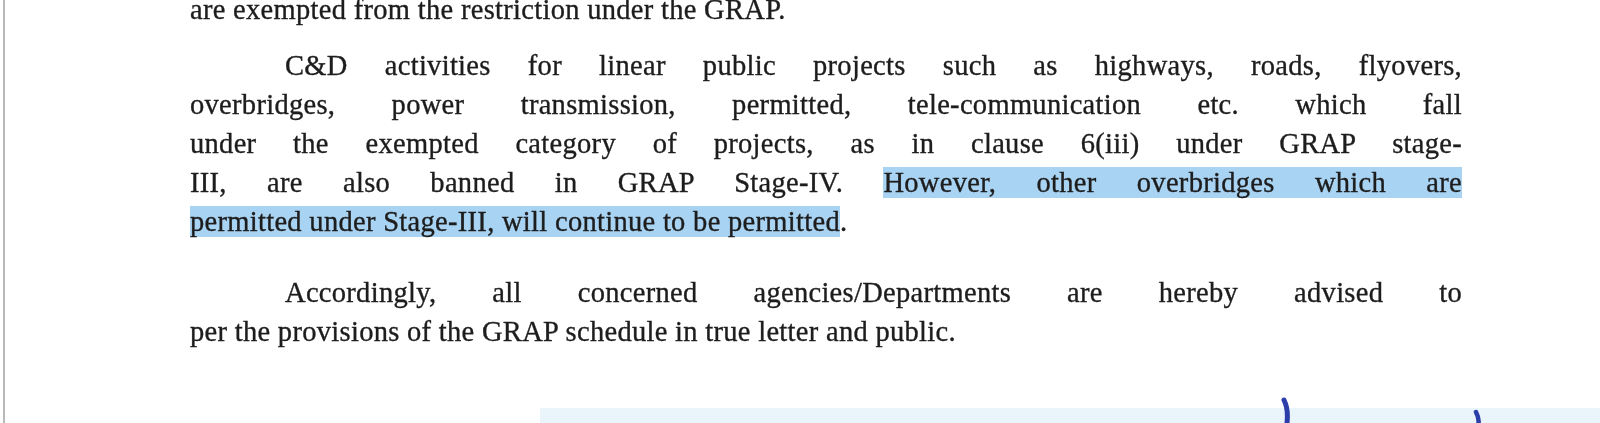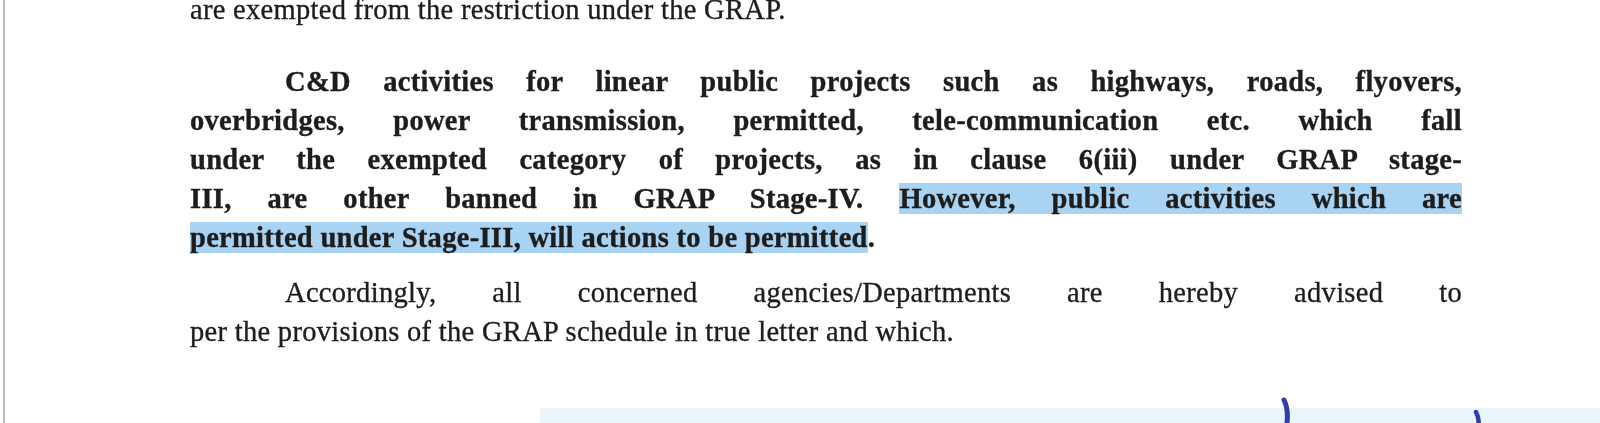--- a/index.html
+++ b/index.html
@@ -34,21 +34,21 @@
     font-size: 28.5px;
     line-height: 39px;
     letter-spacing: 0.3px;
     -webkit-text-stroke: 0.35px var(--text, #1d1d1d);
   }
   .top-line {
     top: -10px;
     text-align: left;
     white-space: nowrap;
   }
-  .para-1 { top: 62px; font-weight: bold; }
+  .para-1 { top: 46px; }
   .para-2 { top: 273px; }
   .line {
     text-align: justify;
     text-align-last: justify;
   }
   .para .line:first-child { text-indent: 95px; }
   .para .line:last-child  { text-align-last: left; }
   .hl {
     background: var(--hl, #a9d3f2);
   }
@@ -79,27 +79,27 @@
 <div class="scan-page">
 
   <div class="left-rule"></div>
 
   <div class="text-block top-line">are exempted from the restriction under the GRAP.</div>
 
   <div class="text-block para para-1">
       <div class="line"><span>C&amp;D activities for linear public projects such as highways, roads, flyovers,</span></div>
       <div class="line"><span>overbridges, power transmission, permitted, tele-communication etc. which fall</span></div>
       <div class="line"><span>under the exempted category of projects, as in clause 6(iii) under GRAP stage-</span></div>
-      <div class="line"><span>III, are other banned in GRAP Stage-IV. </span><span class="hl">However, public activities which are</span></div>
-      <div class="line"><span class="hl">permitted under Stage-III, will actions to be permitted</span><span>.</span></div>
+      <div class="line"><span>III, are also banned in GRAP Stage-IV. </span><span class="hl">However, other overbridges which are</span></div>
+      <div class="line"><span class="hl">permitted under Stage-III, will continue to be permitted</span><span>.</span></div>
     </div>
 
   <div class="text-block para para-2">
       <div class="line"><span>Accordingly, all concerned agencies/Departments are hereby advised to</span></div>
-      <div class="line"><span>per the provisions of the GRAP schedule in true letter and which.</span></div>
+      <div class="line"><span>per the provisions of the GRAP schedule in true letter and public.</span></div>
     </div>
 
   <div class="bottom-band"></div>
 
   <svg class="pen-marks" viewBox="0 0 260 33">
     <path d="M34,10 C37,16 38,24 37,33" stroke-width="5"></path>
     <path d="M226,22 C228,26 229,30 228.5,33" stroke-width="4.5"></path>
   </svg>
 
 </div>

